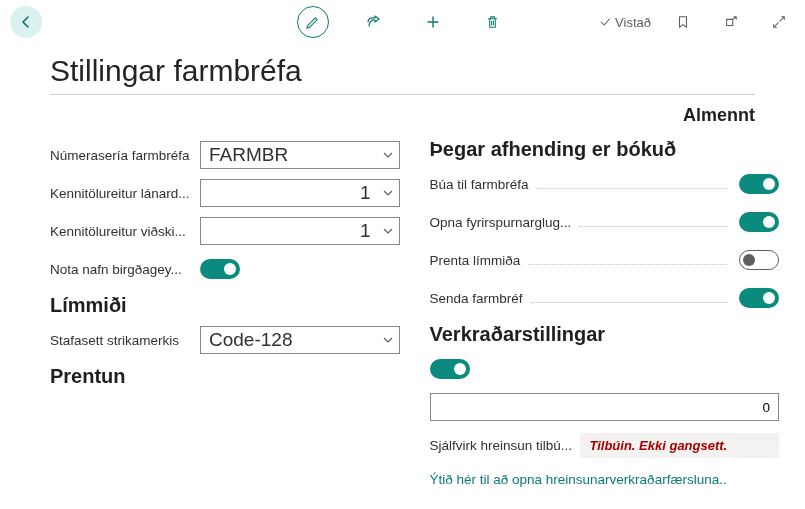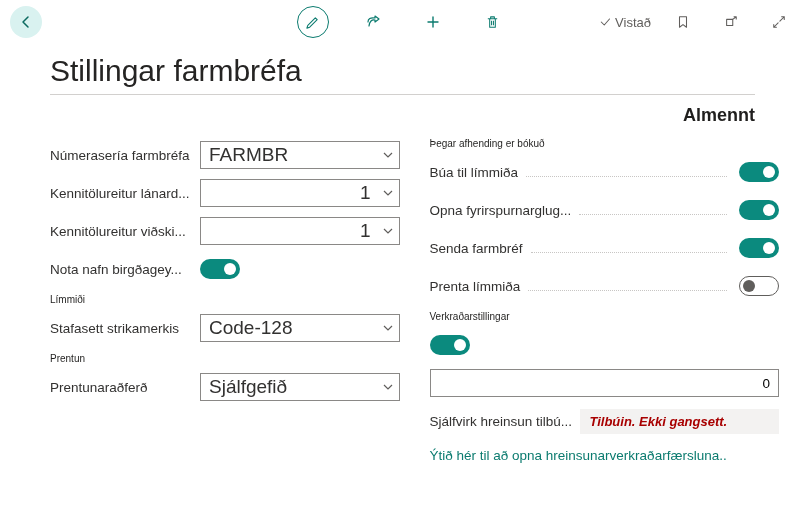--- a/index.html
+++ b/index.html
@@ -111,22 +111,22 @@
   .input {
     height: 28px;
     border: 1px solid #8a8886;
     width: 100%;
     padding: 0 8px;
     text-align: right;
     font-size: 13.5px;
     background: #fff;
   }
   .subheading {
-    font-weight: 400;
-    font-size: 10px;
+    font-weight: 700;
+    font-size: 20px;
     margin: 8px 0 6px 0;
     color: #201f1e;
   }
   .toggle {
     width: 40px; height: 20px;
     border-radius: 10px;
     position: relative;
     cursor: pointer;
     transition: background .15s;
   }
@@ -300,82 +300,67 @@
               <svg width="10" height="10" viewBox="0 0 10 10">
                 <path d="M1 3 L5 7 L9 3" stroke="#605e5c" stroke-width="1.2" fill="none"></path>
               </svg>
             </span>
         </div>
       </div>
     </div>
 
     <div class="subheading">Prentun</div>
 
-    <div class="row">
-      <div class="label row-label-only">
-        <span>Prentunaraðferð</span>
-      </div>
-      <div class="control">
-        <div class="select">
-          <span>Sjálfgefið</span>
-          <span class="chev">
-              <svg width="10" height="10" viewBox="0 0 10 10">
-                <path d="M1 3 L5 7 L9 3" stroke="#605e5c" stroke-width="1.2" fill="none"></path>
-              </svg>
-            </span>
-        </div>
-      </div>
-    </div>
 
   </div>
 
   <div class="col">
 
     <div class="subheading" style="margin-top:0">Þegar afhending er bókuð</div>
 
     <div class="row">
       <div class="label row-label-only" style="width:auto;flex:1;display:flex">
-        <span>Búa til límmiða</span>
+        <span>Búa til farmbréfa</span>
         <span class="dotspan"></span>
       </div>
       <div class="toggle on">
           <div class="knob"></div>
         </div>
     </div>
 
     <div class="row">
       <div class="label row-label-only" style="width:auto;flex:1;display:flex">
         <span>Opna fyrirspurnarglug...</span>
         <span class="dotspan"></span>
       </div>
       <div class="toggle on">
           <div class="knob"></div>
         </div>
     </div>
 
     <div class="row">
       <div class="label row-label-only" style="width:auto;flex:1;display:flex">
+        <span>Prenta límmiða</span>
+        <span class="dotspan"></span>
+      </div>
+      <div class="toggle off">
+          <div class="knob"></div>
+        </div>
+    </div>
+
+    <div class="row">
+      <div class="label row-label-only" style="width:auto;flex:1;display:flex">
         <span>Senda farmbréf</span>
         <span class="dotspan"></span>
       </div>
       <div class="toggle on">
           <div class="knob"></div>
         </div>
     </div>
 
-    <div class="row">
-      <div class="label row-label-only" style="width:auto;flex:1;display:flex">
-        <span>Prenta límmiða</span>
-        <span class="dotspan"></span>
-      </div>
-      <div class="toggle off">
-          <div class="knob"></div>
-        </div>
-    </div>
-
     <div class="subheading">Verkraðarstillingar</div>
 
     <div class="row">
       <div class="toggle on">
           <div class="knob"></div>
         </div>
     </div>
 
     <div class="row">
       <div class="control">

